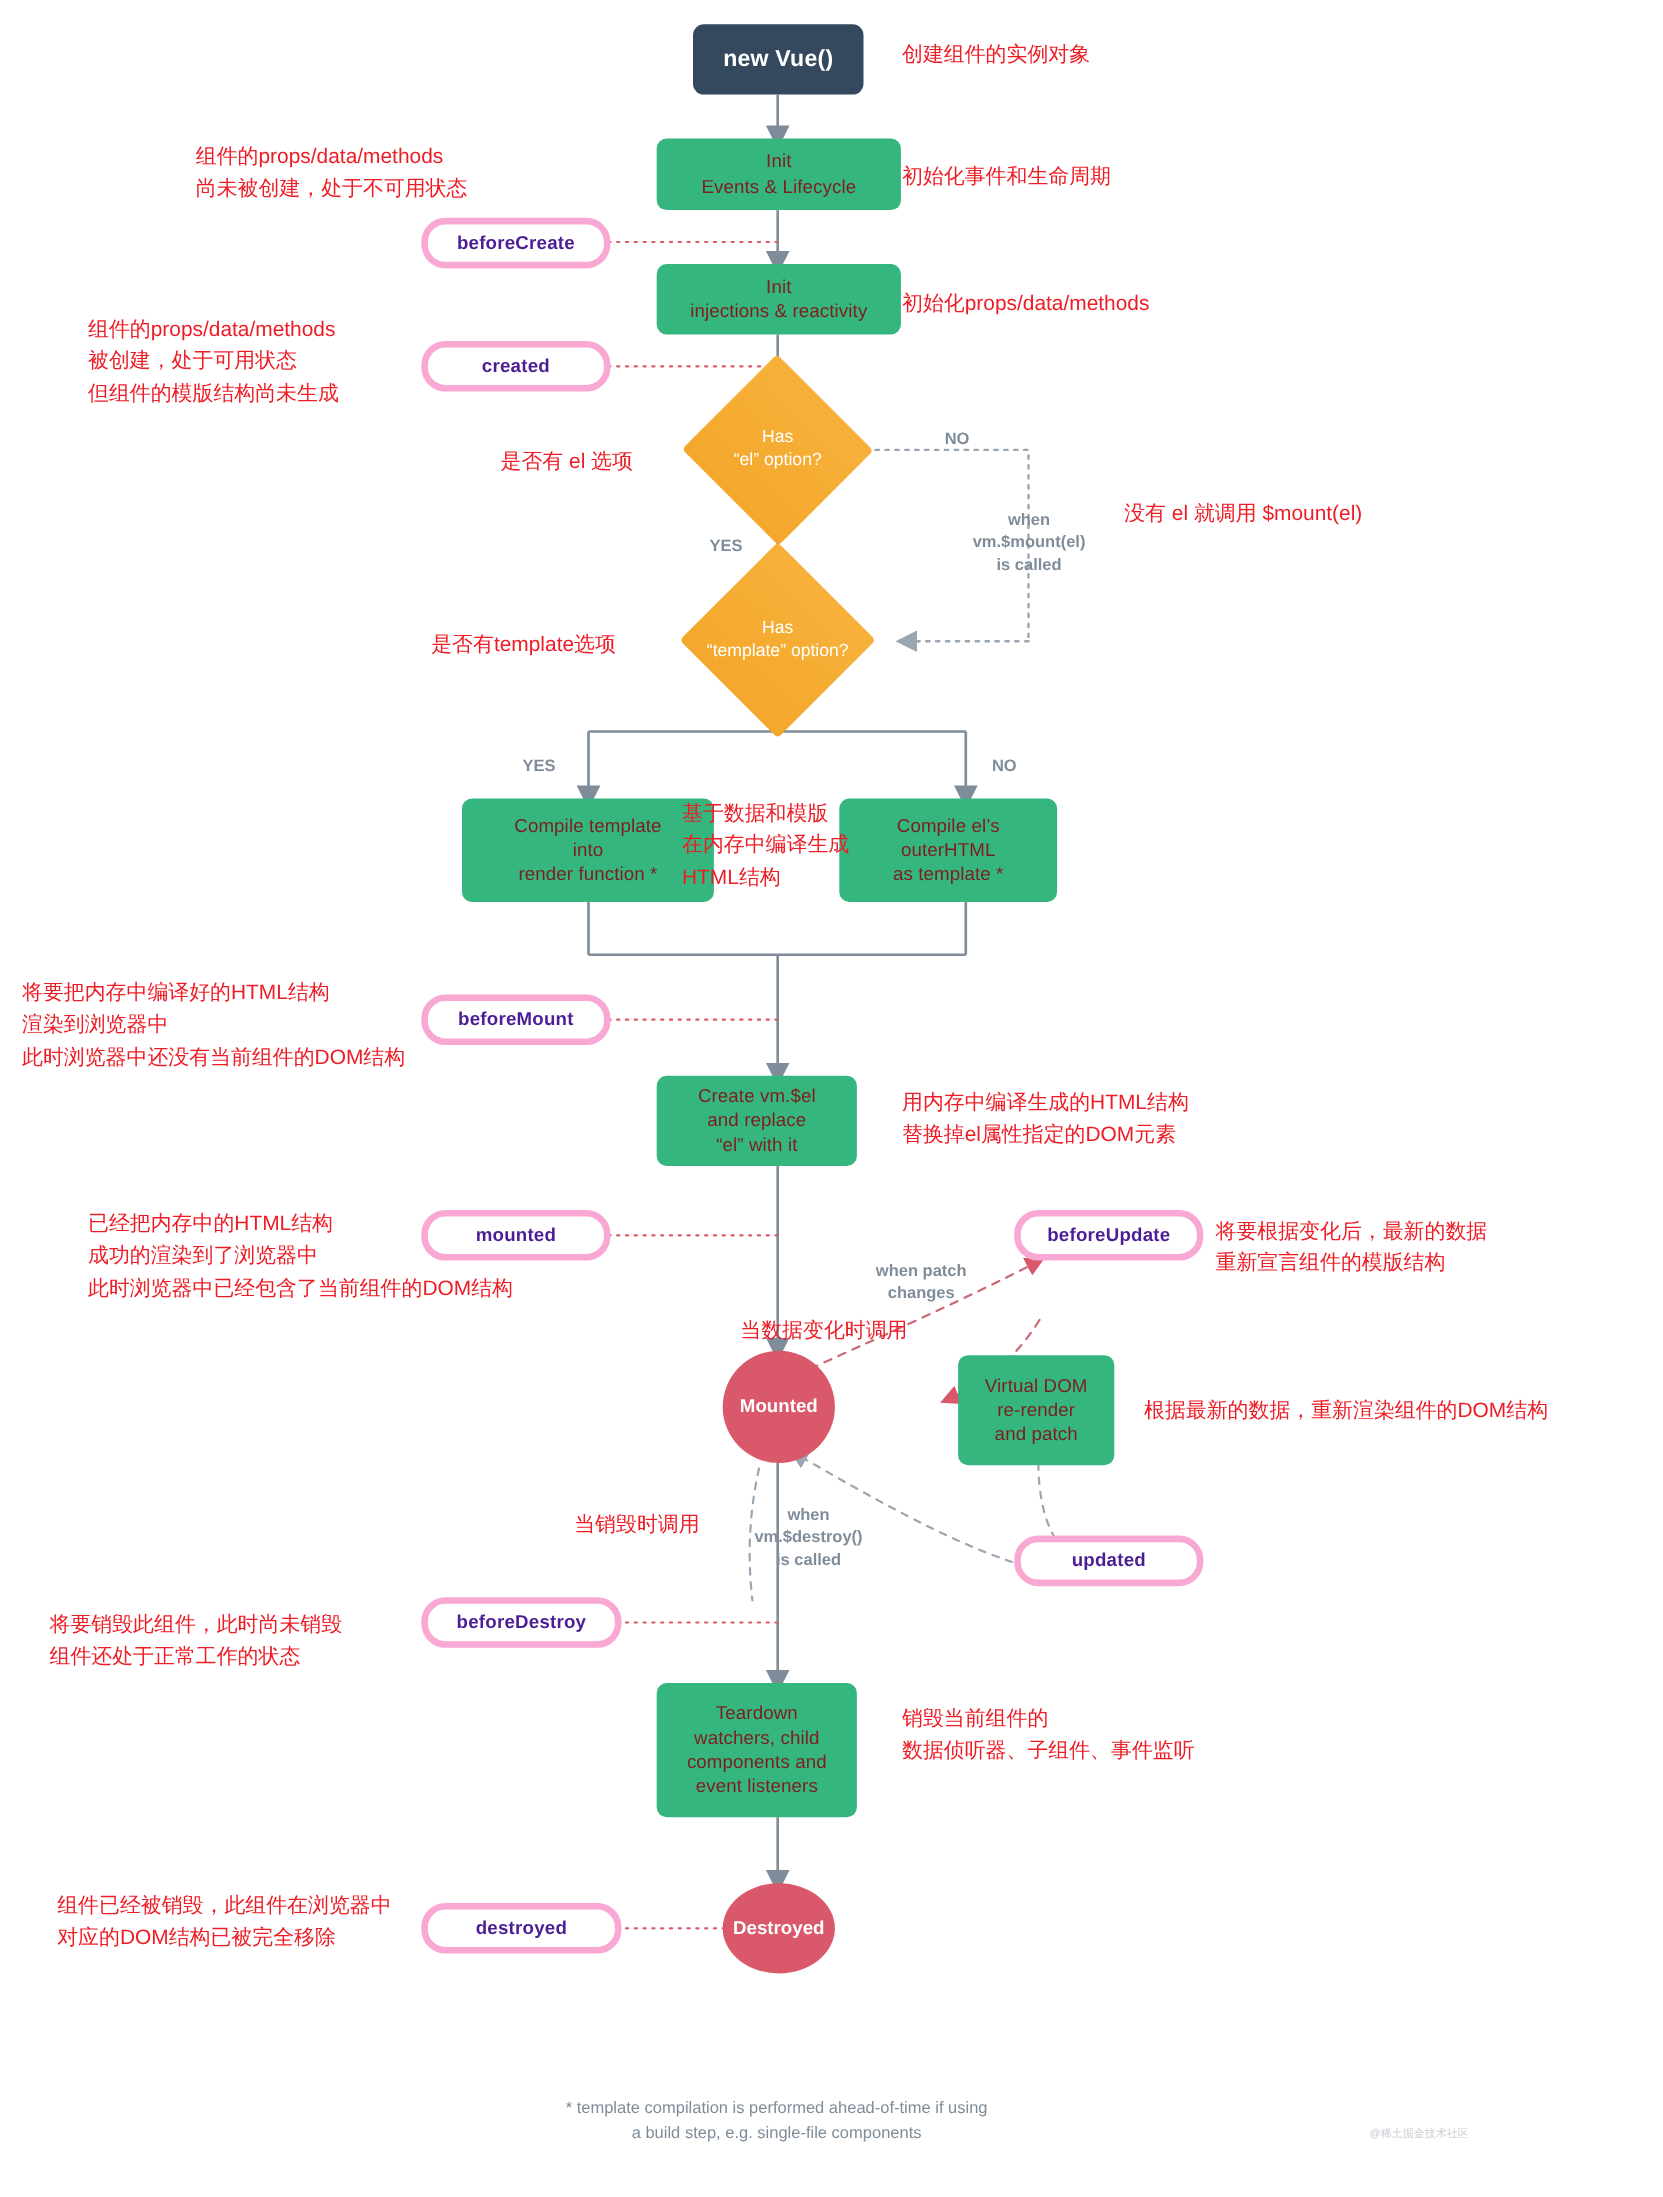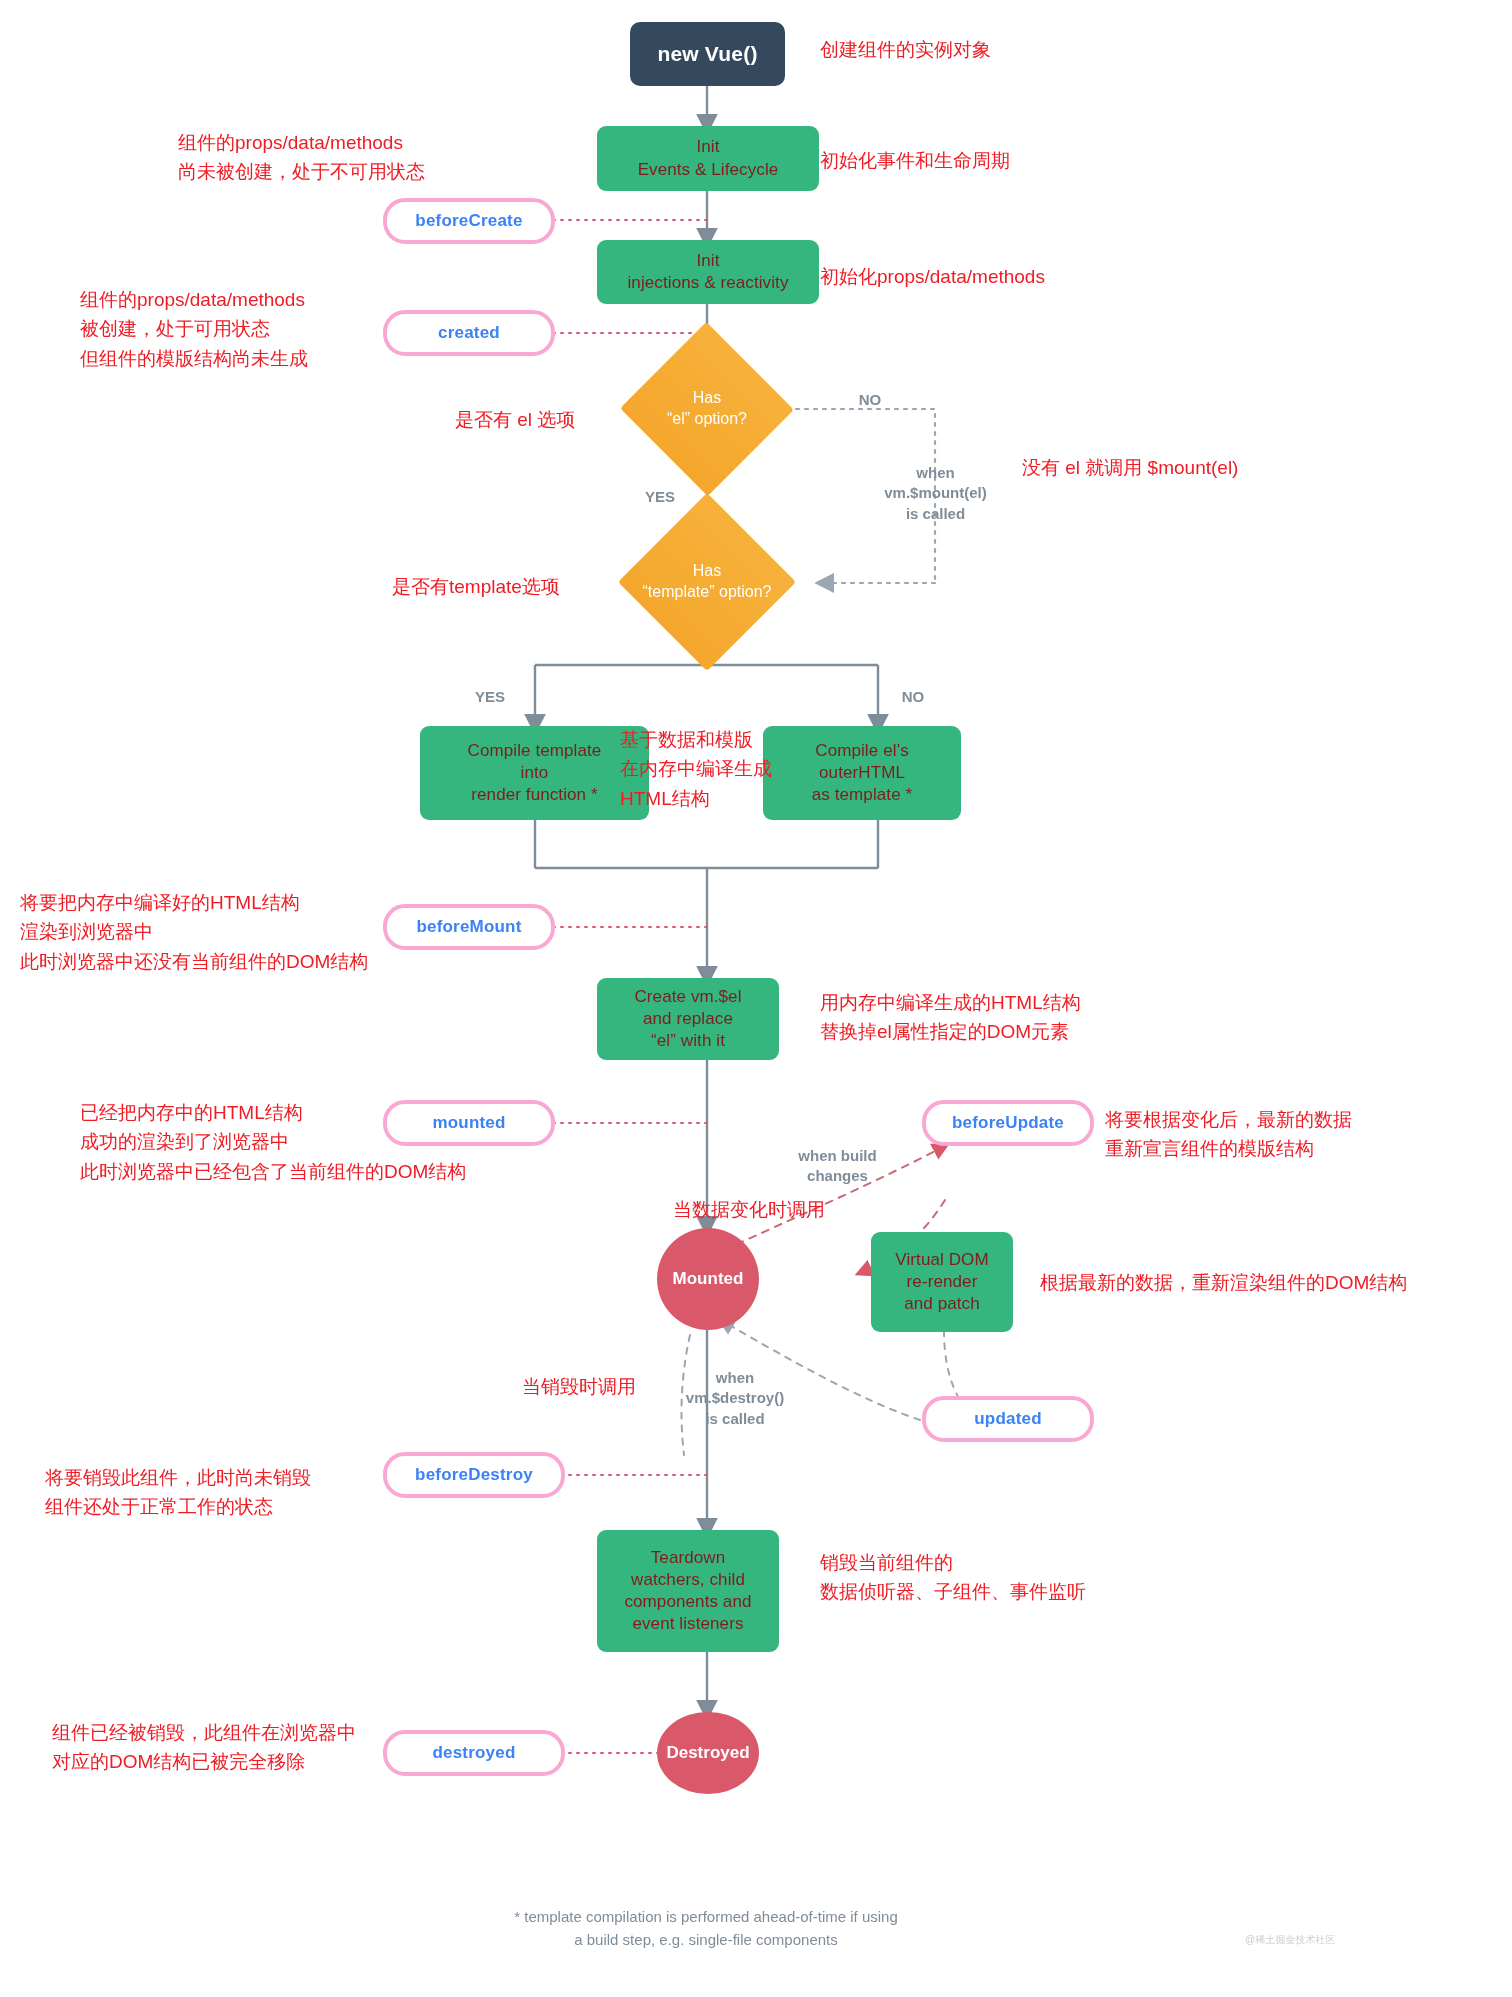--- a/index.html
+++ b/index.html
@@ -48,22 +48,22 @@
   .n-green {
     background: #35b67f;
     color: #7f1d1d;
     font-size: 17px;
     border-radius: 9px;
     letter-spacing: .1px;
   }
   
   .n-hook {
     background: #ffffff;
-    border: 4px solid #f9a8d4;
-    color: #3b82f6;
+    border: 6px solid #f9a8d4;
+    color: #4c1d95;
     font-weight: bold;
     font-size: 17px;
     border-radius: 22px;
     letter-spacing: .2px;
   }
   
   .n-circle {
     background: #d9596a;
     color: #ffffff;
     font-weight: bold;
@@ -310,21 +310,21 @@
   <div class="lab-grey" style="left:635px; top:487px; width:50px;">YES</div>
 
   <div class="lab-grey" style="left:858px; top:463px; width:155px;">when
 vm.$mount(el)
 is called</div>
 
   <div class="lab-grey" style="left:465px; top:687px; width:50px;">YES</div>
 
   <div class="lab-grey" style="left:888px; top:687px; width:50px;">NO</div>
 
-  <div class="lab-grey" style="left:770px; top:1146px; width:135px;">when build
+  <div class="lab-grey" style="left:770px; top:1146px; width:135px;">when patch
 changes</div>
 
   <div class="lab-grey" style="left:660px; top:1368px; width:150px;">when
 vm.$destroy()
 is called</div>
 
   <div class="ann right" style="left:820px; top:35px;">创建组件的实例对象</div>
 
   <div class="ann right" style="left:820px; top:146px;">初始化事件和生命周期</div>
 

